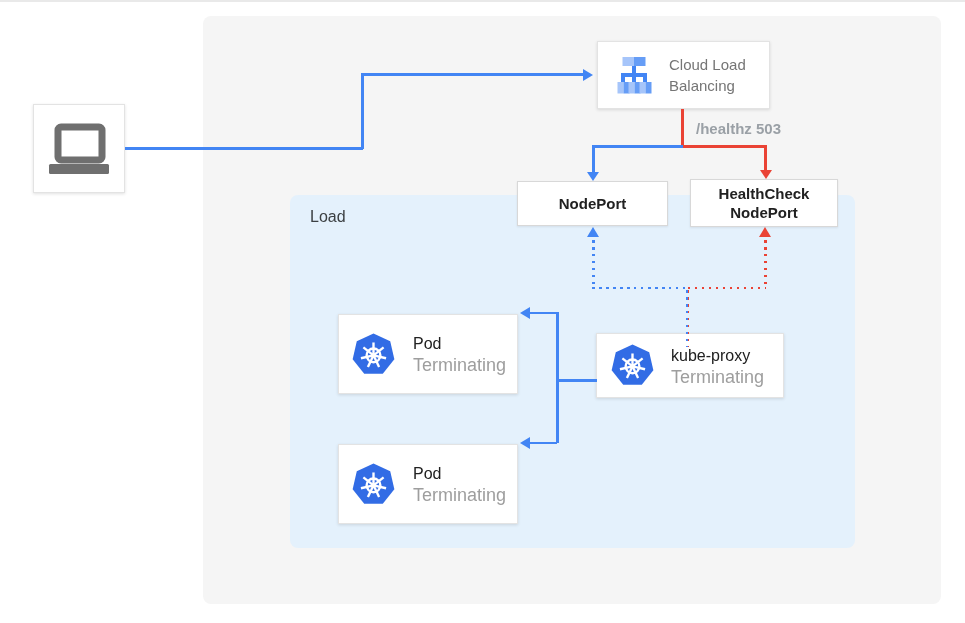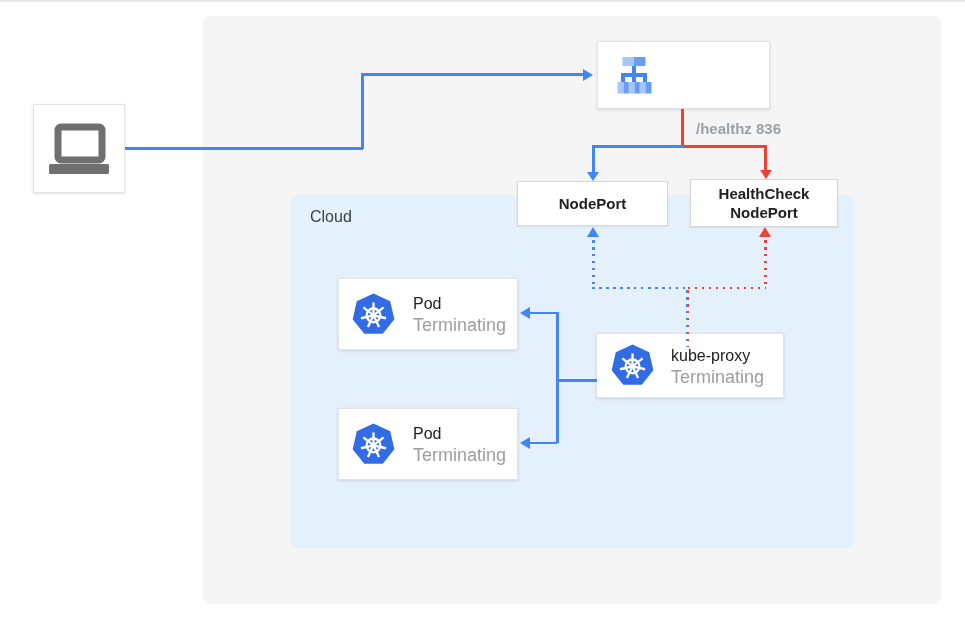--- a/index.html
+++ b/index.html
@@ -39,22 +39,22 @@
   }
   .pre { white-space: pre-line; }
 
   .client-box { left:33px; top:104px; width:92px; height:89px;
     display:flex; align-items:center; justify-content:center; }
 
   .clb-box { left:597px; top:41px; width:173px; height:68px;
     display:flex; align-items:center; padding-left:16px; gap:15px; }
   .clb-text { font-size:15px; line-height:21px; color: var(--gray-text); width:92px; }
 
-  .pod-box { left:338px; width:180px; height:72px;
-    display:flex; align-items:center; padding-left:13px; gap:18px; }
+  .pod-box { left:338px; width:180px; height:80px;
+    display:flex; align-items:center; padding-left:13px; gap:18px;margin-top:36px; }
   .kp-box  { left:596px; top:333px; width:188px; height:65px;
     display:flex; align-items:center; padding-left:14px; gap:17px; }
   .box-title { font-size:16px; line-height:23px; color: var(--title); }
   .box-sub   { font-size:18px; line-height:21px; color: var(--subtitle); }
 
   .healthz {
     position:absolute; left:696px; top:120px;
     font-size:15px; font-weight:bold; color: var(--muted);
   }
 
@@ -78,21 +78,21 @@
 </style>
 </head>
 <body>
 
 <div class="canvas">
 
   <div class="topline"></div>
   <div class="gray-panel"></div>
 
   <div class="nodes-panel">
-    <div class="nodes-label">Cloud</div>
+    <div class="nodes-label">Load</div>
   </div>
 
   <div class="box shadow-box client-box">
     <span class="icon-wrap">
       <svg width="62" height="52" viewBox="0 0 62 52">
         <rect x="10" y="4" width="44" height="33" rx="3" fill="none" stroke="var(--icon-gray)" stroke-width="7"></rect>
         <rect x="1" y="41" width="60" height="10" rx="1.5" fill="var(--icon-gray)"></rect>
       </svg>
     </span>
   </div>
@@ -108,23 +108,24 @@
         <rect x="18" y="20" width="4" height="5" fill="var(--clb-strong)"></rect>
         <rect x="29" y="20" width="4" height="5" fill="var(--clb-strong)"></rect>
         <rect x="3.5" y="25" width="6" height="11.5" fill="var(--clb-light)"></rect>
         <rect x="9.5" y="25" width="6" height="11.5" fill="var(--clb-mid)"></rect>
         <rect x="14.5" y="25" width="6" height="11.5" fill="var(--clb-light)"></rect>
         <rect x="20.5" y="25" width="6" height="11.5" fill="var(--clb-mid)"></rect>
         <rect x="25.5" y="25" width="6" height="11.5" fill="var(--clb-light)"></rect>
         <rect x="31.5" y="25" width="6" height="11.5" fill="var(--clb-mid)"></rect>
       </svg>
     </span>
-  </div>
-
-  <div class="healthz">/healthz 836</div>
+    <div class="clb-text">Cloud Load Balancing</div>
+  </div>
+
+  <div class="healthz">/healthz 503</div>
 
   <div class="box port-box" style="left:517px; top:181px; width:151px; height:45px;">
     <span>NodePort</span>
   </div>
 
   <div class="box port-box" style="left:690px; top:179px; width:148px; height:48px;">
     <span class="pre">HealthCheck
 NodePort</span>
   </div>
 

